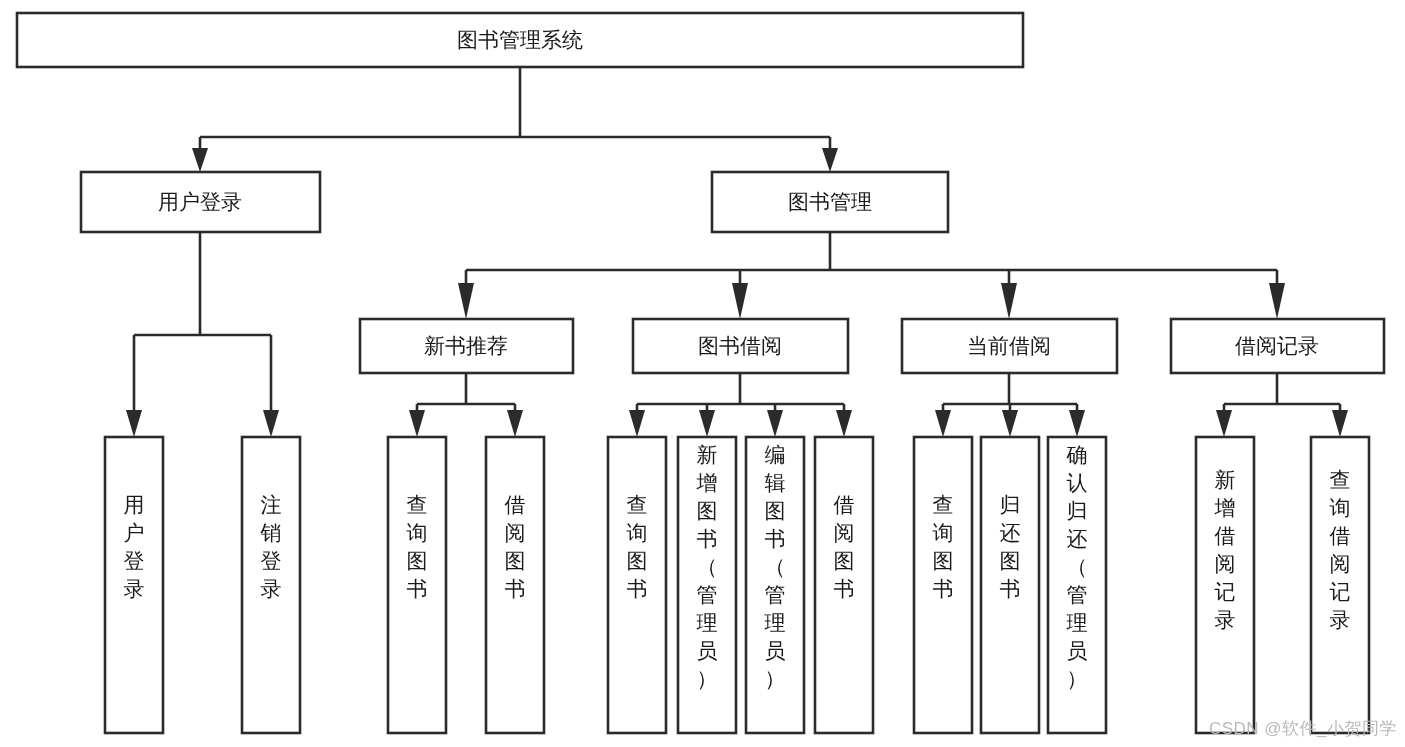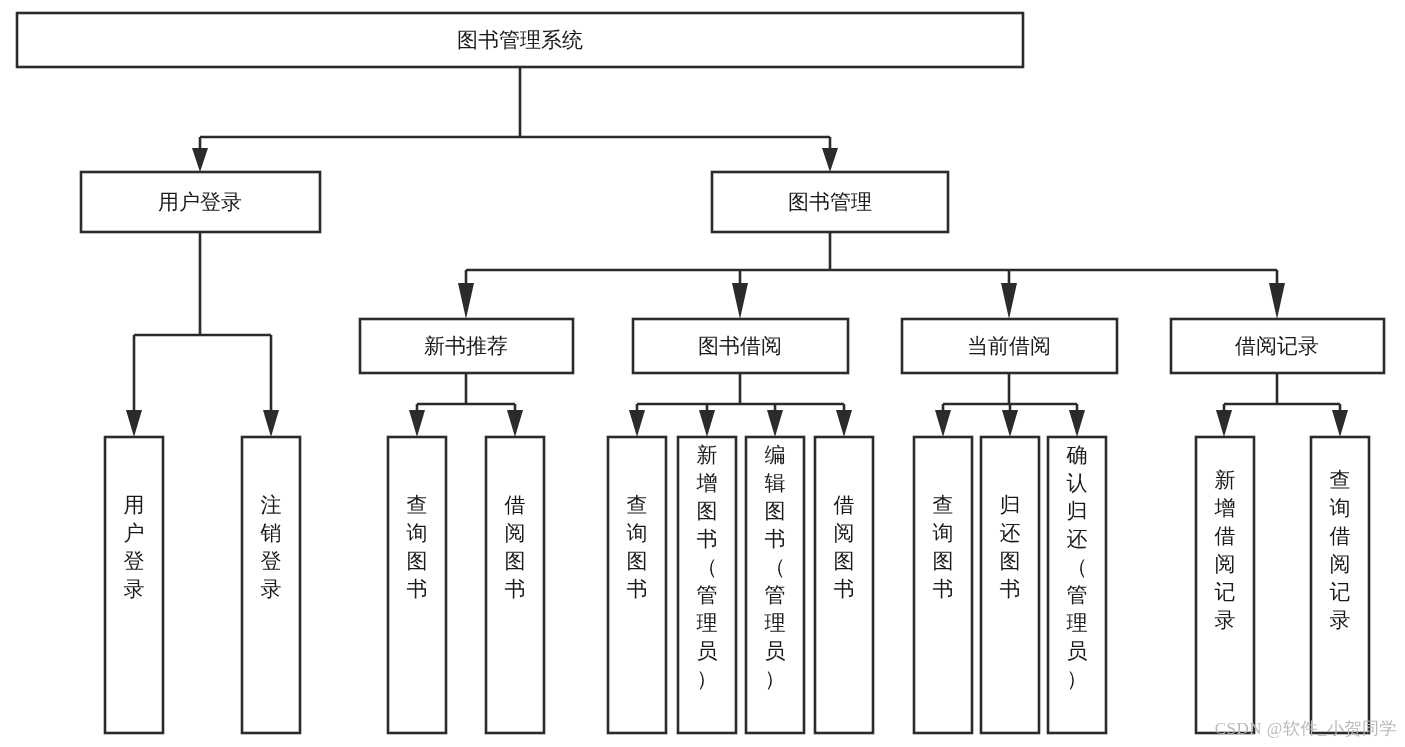--- a/index.html
+++ b/index.html
@@ -50,21 +50,21 @@
     stroke-linecap: butt;
   }
   .arrow-head {
     fill: #2b2b2b;
     stroke: none;
   }
   .watermark {
     position: absolute;
     right: 8px;
     bottom: 4px;
-    font-family: Liberation Serif, serif;
+    font-family: Liberation Sans, sans-serif;
     font-size: 17px;
     color: #b9b9b9;
     letter-spacing: 0.5px;
     white-space: nowrap;
     user-select: none;
   }
 </style>
 </head>
 <body>
 

